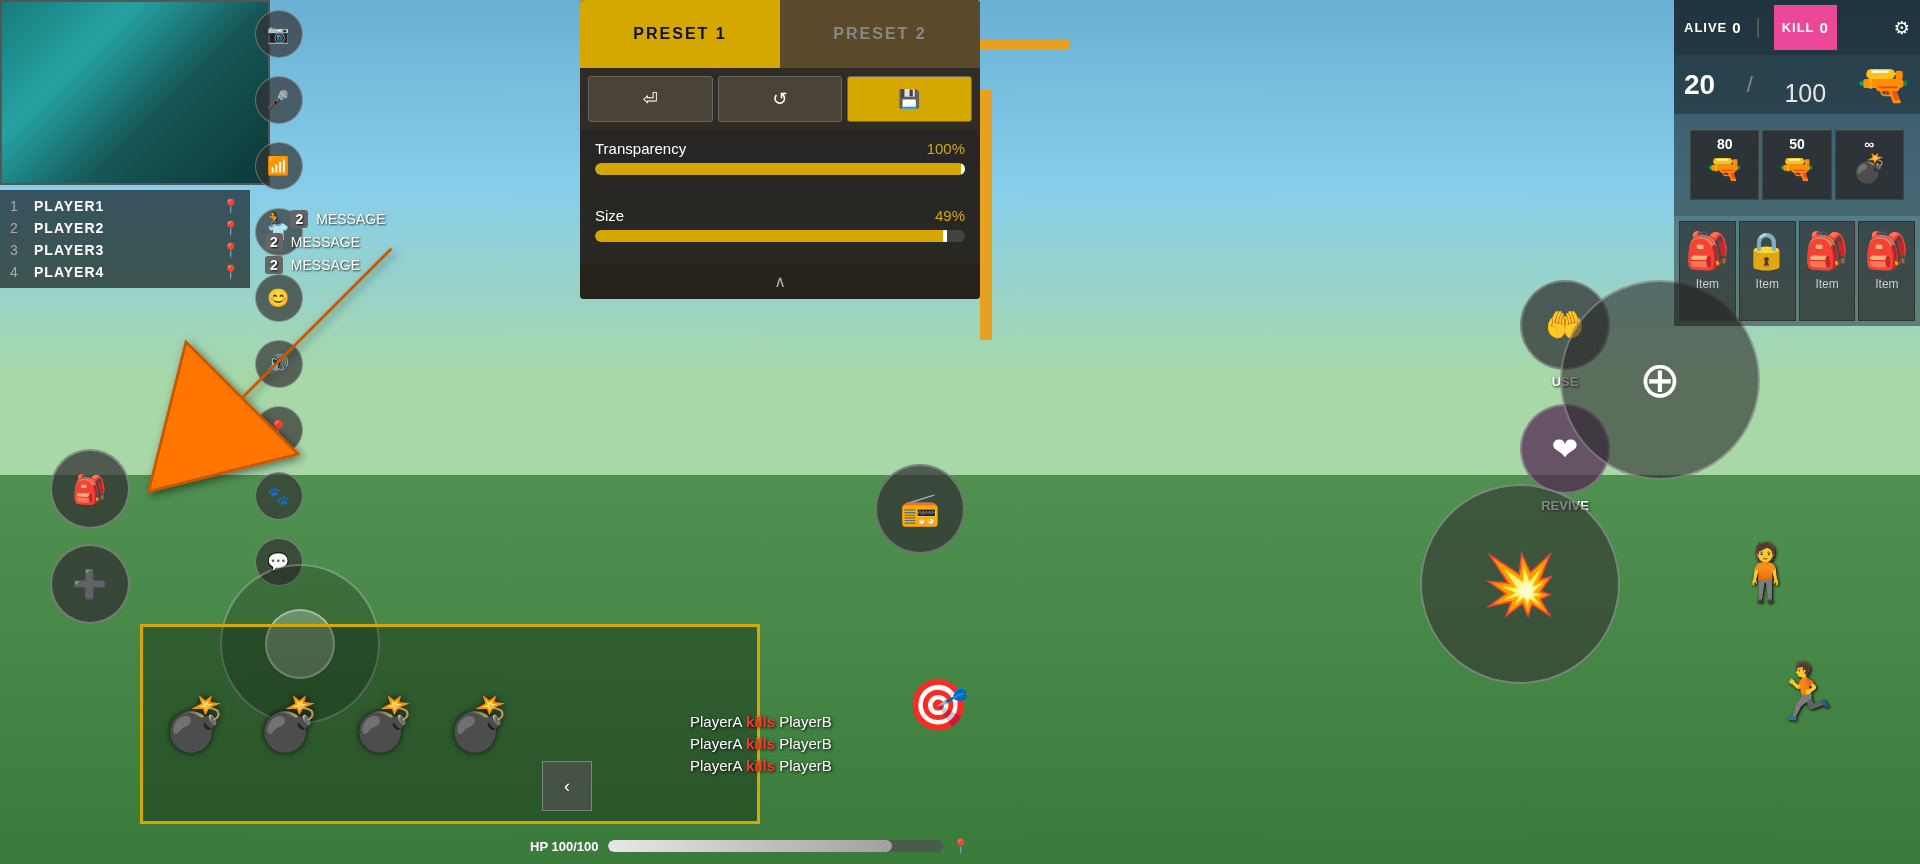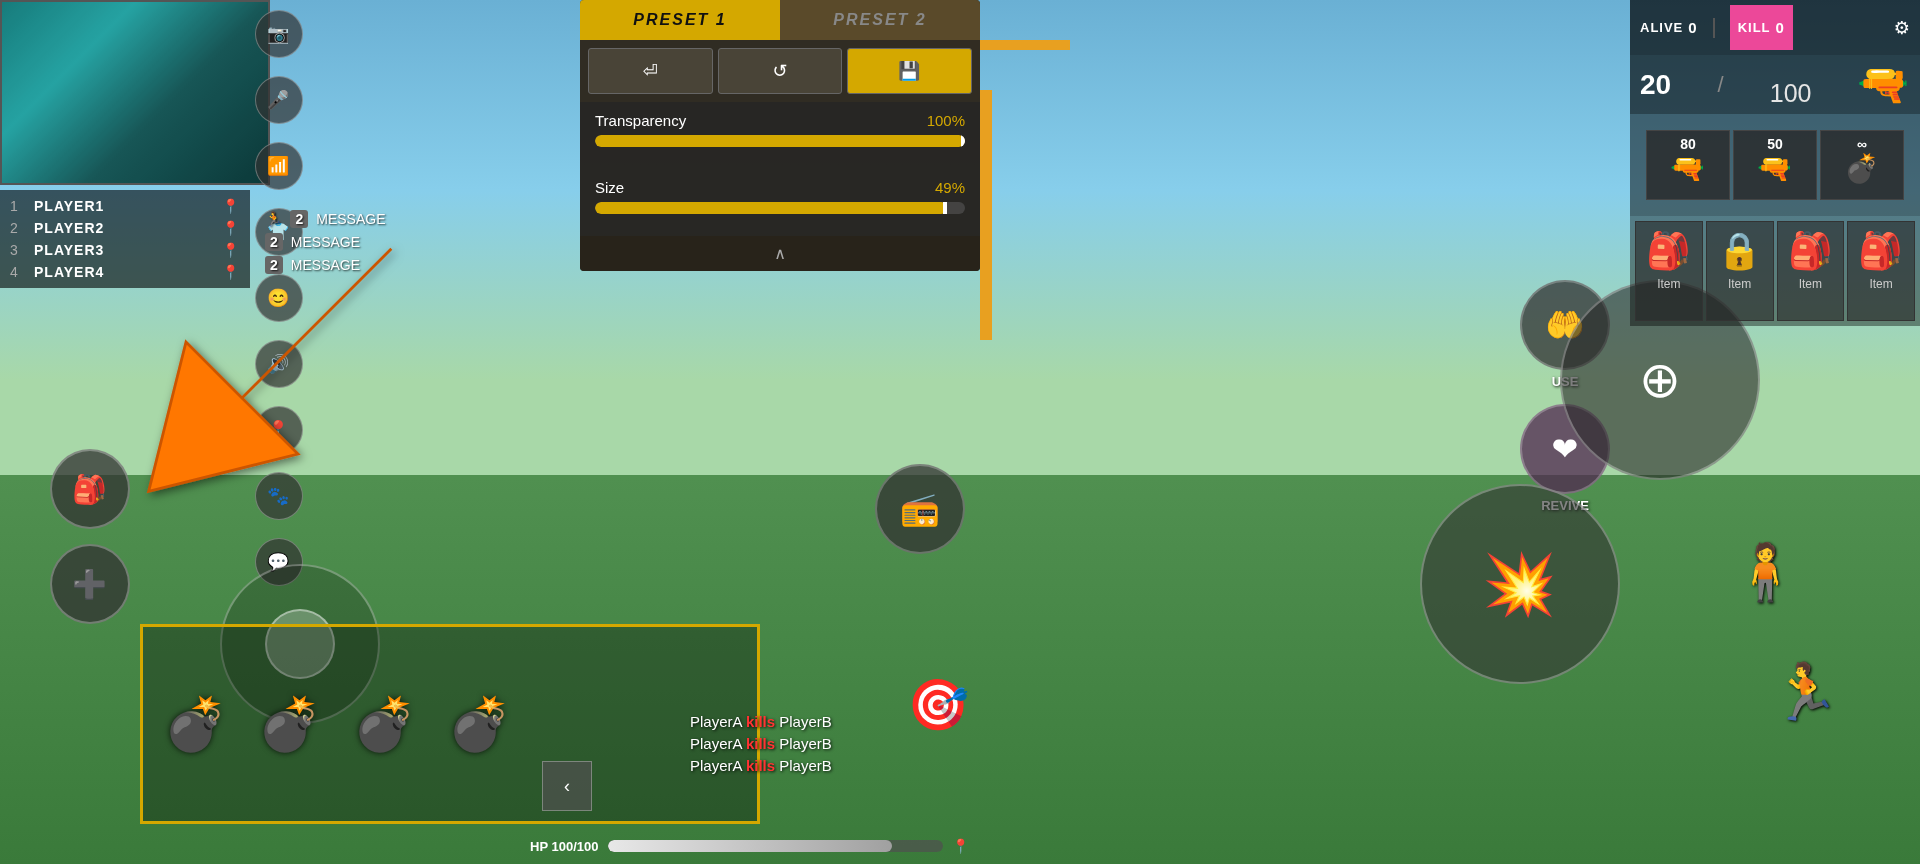--- a/index.html
+++ b/index.html
@@ -310,21 +310,21 @@
     .hp-pin {
       color: #aaa;
       font-size: 14px;
     }
 
     
     .right-ui {
       position: absolute;
       top: 0;
       right: 0;
-      width: 290px;
+      width: 246px;
       z-index: 20;
     }
 
     
     .stats-bar {
       display: flex;
       align-items: center;
       background: rgba(0,0,0,0.7);
       padding: 5px 10px;
       gap: 15px;
@@ -540,22 +540,21 @@
       top: 0;
       left: 580px;
       width: 400px;
       background: rgba(35,30,25,0.95);
       z-index: 50;
       border-radius: 4px;
       overflow: hidden;
     }
     .preset-tabs {
       display: flex;
-      height: 40px;
-      font-style: italic;
+      height: 68px;
     }
     .preset-tab {
       flex: 1;
       display: flex;
       align-items: center;
       justify-content: center;
       font-size: 16px;
       font-weight: bold;
       letter-spacing: 2px;
       cursor: pointer;

